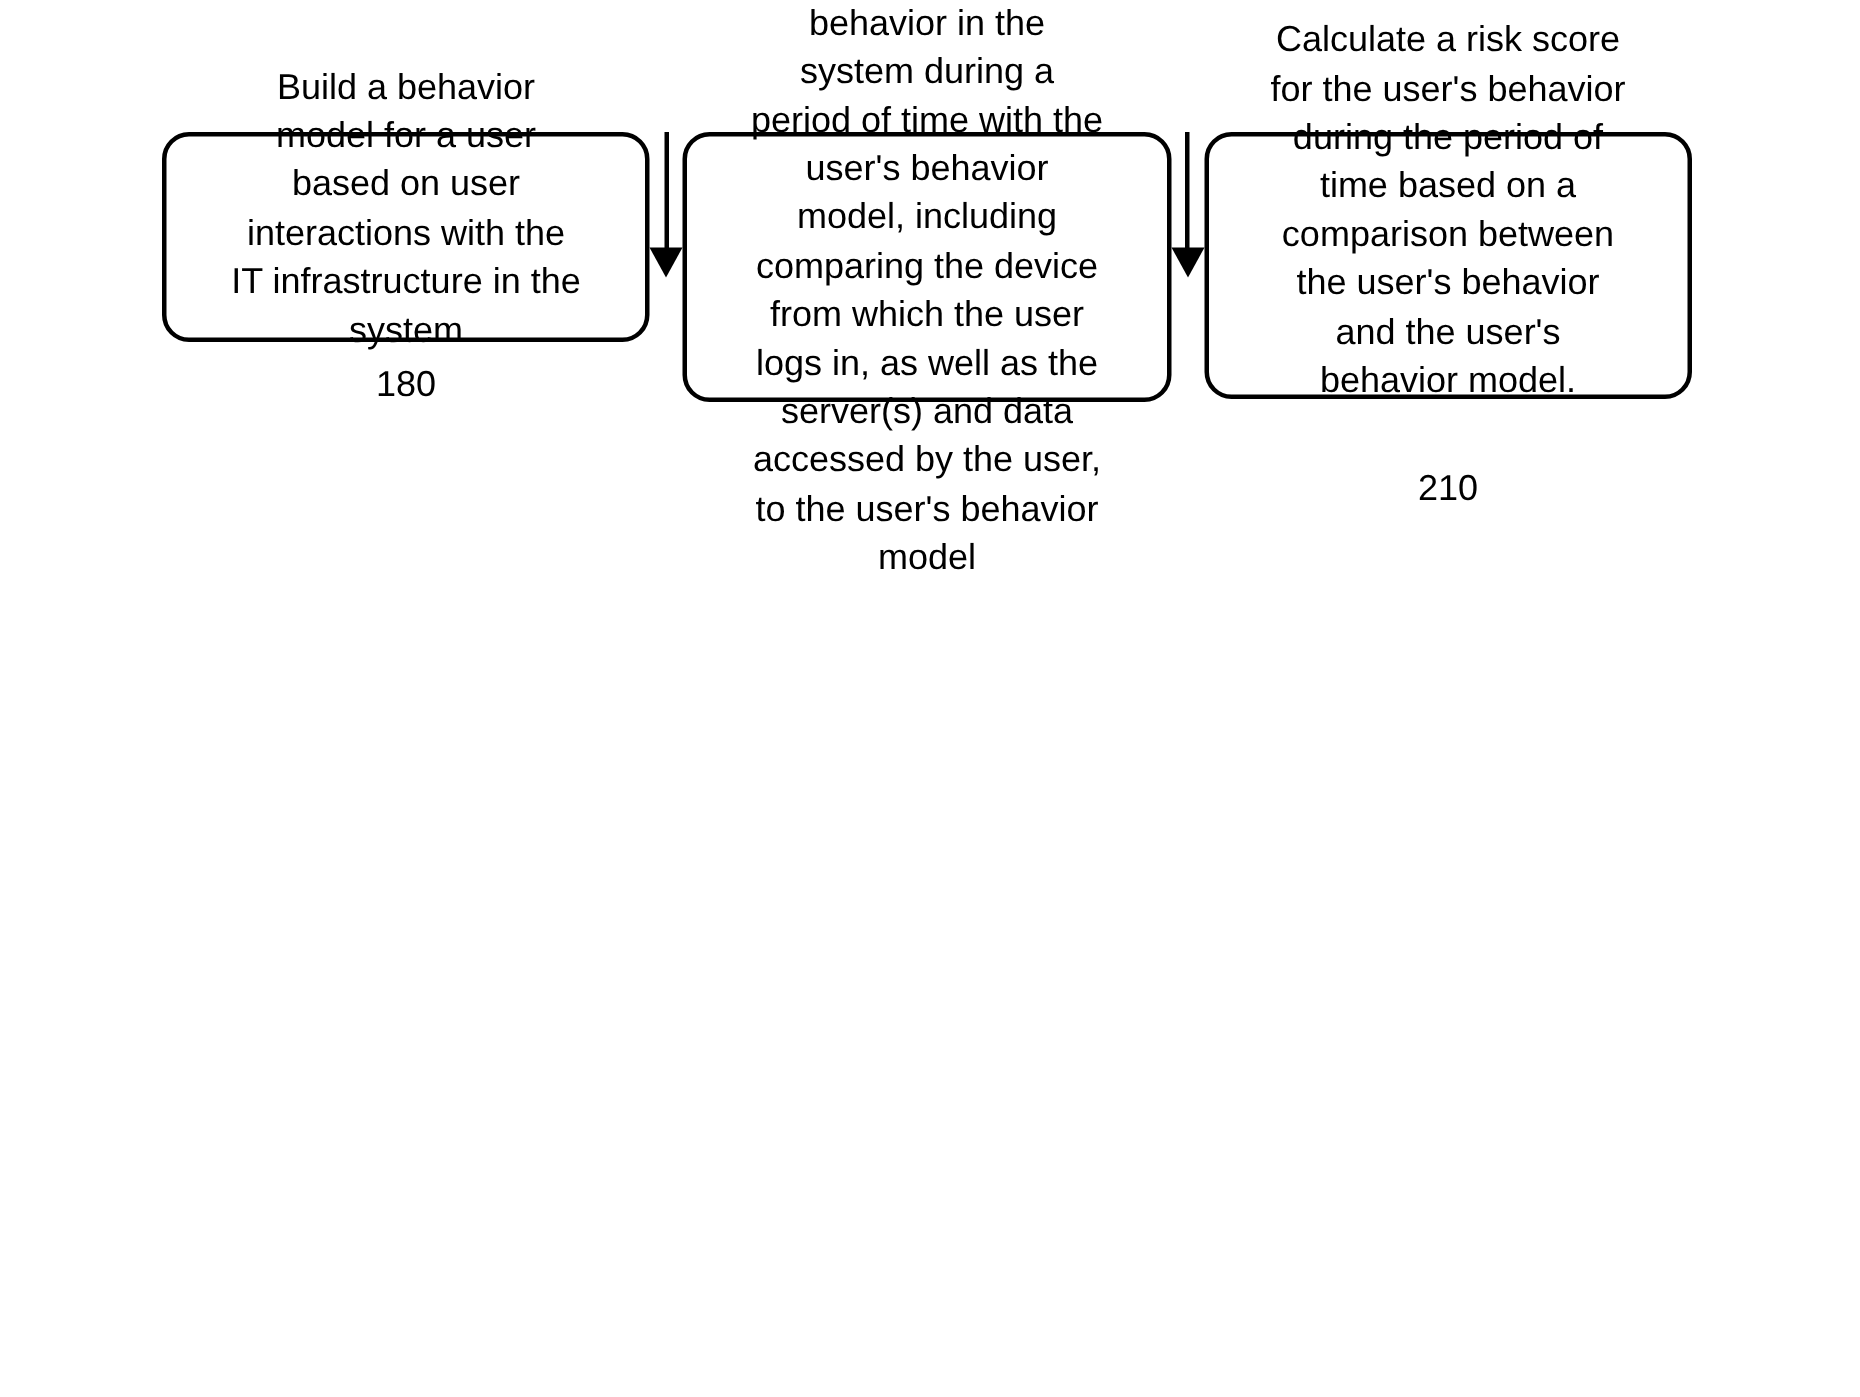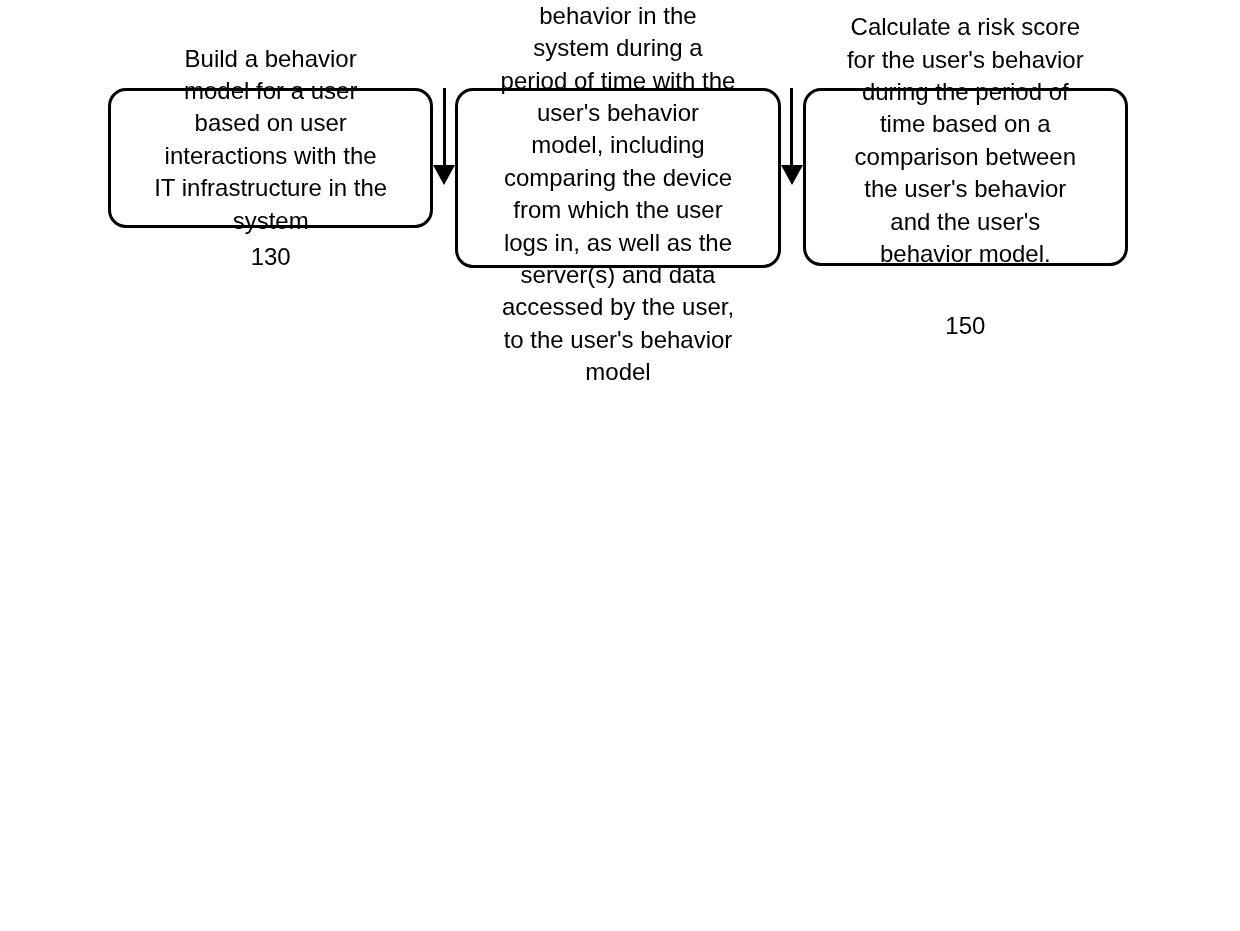--- a/index.html
+++ b/index.html
@@ -61,35 +61,35 @@
     .box2 { height: 180px; display:flex; flex-direction:column; justify-content:center; }
     .box3 { height: 178px; display:flex; flex-direction:column; justify-content:center;gap:36px; }
   </style>
 </head>
 <body>
 
 <div class="flowchart">
 
   <div class="box box1">
     <span>Build a behavior model for a user based on user interactions with the IT infrastructure in the system</span>
-    <span class="step-number">130</span>
+    <span class="step-number">180</span>
   </div>
 
   <div class="arrow">
     <div class="arrow-line"></div>
     <div class="arrow-head"></div>
   </div>
 
   <div class="box box2">
     <span>Compare the user's behavior in the system during a period of time with the user's behavior model, including comparing the device from which the user logs in, as well as the server(s) and data accessed by the user, to the user's behavior model</span>
   </div>
 
   <div class="arrow">
     <div class="arrow-line"></div>
     <div class="arrow-head"></div>
   </div>
 
   <div class="box box3">
     <span>Calculate a risk score for the user's behavior during the period of time based on a comparison between the user's behavior and the user's behavior model.</span>
-    <span class="step-number">150</span>
+    <span class="step-number">210</span>
   </div>
 
 </div>
 
 </body></html>

